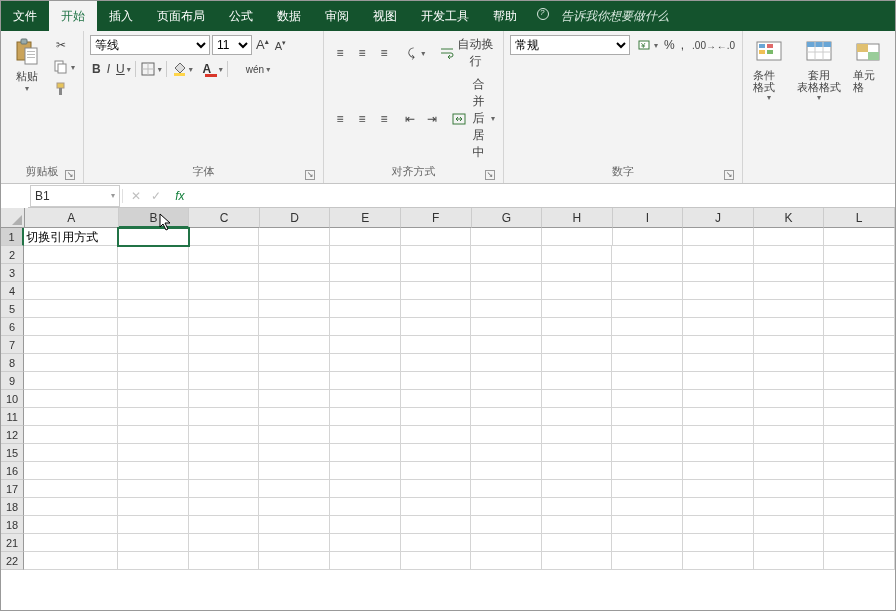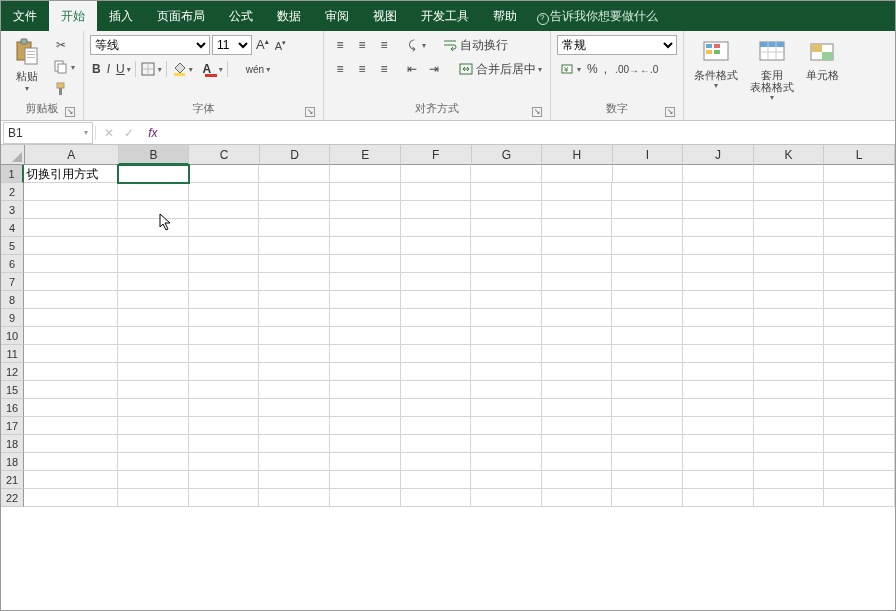--- a/index.html
+++ b/index.html
@@ -2,46 +2,46 @@
 <html><head>
 <meta charset="utf-8">
 <style>
 * { margin:0; padding:0; box-sizing:border-box; font-family:"Microsoft YaHei",Arial,sans-serif; }
 body { width:896px; height:611px; background:#fff; overflow:hidden; border:1px solid #999; position:relative; }
 
 
 .tabbar { height:30px; background:#14532d; display:flex; align-items:center; position:relative; }
 .tab { color:#fff; font-size:12px; padding:0 12px; height:30px; line-height:30px; cursor:pointer; }
 .tab.active { background:#f3f3f3; color:#217346; }
-.tell-me { color:#d8e8df; font-size:12px; display:flex; align-items:flex-end; gap:1px; margin-left:8px; }
+.tell-me { color:#d8e8df; font-size:12px; display:flex; align-items:flex-start; gap:12px; margin-left:8px;font-style:italic; }
 .bulb { width:12px; height:12px; border:1px solid #d8e8df; border-radius:50%; position:relative; }
 .bulb::after{content:"?";position:absolute;font-size:8px;top:-1px;left:2px;}
 
 
 .ribbon { background:#f3f3f3; border-bottom:1px solid #c5c5c5; display:flex; }
 .group { border-right:1px solid #d4d4d4; padding:4px 6px 0; display:flex; flex-direction:column; justify-content:space-between; }
 .group-body { display:flex; align-items:flex-start; gap:4px; }
 .group-label { text-align:center; font-size:11px; color:#666; padding:2px 0 4px; position:relative; }
 .group-label .dl { position:absolute; right:2px; bottom:3px; width:10px; height:10px; border:1px solid #999; font-size:8px; line-height:8px; color:#666;}
 .col { display:flex; flex-direction:column; gap:2px; align-items:flex-start; }
 .row { display:flex; gap:2px; align-items:center; }
 .btn { background:transparent; border:none; font-size:12px; color:#444; display:flex; align-items:center; gap:2px; padding:1px 2px; cursor:pointer; min-height:20px; }
 .bigbtn { display:flex; flex-direction:column; align-items:center; font-size:11px; color:#444; padding:2px 4px; cursor:pointer; }
 .bigbtn .ic { width:32px; height:32px; display:flex; align-items:center; justify-content:center; }
 .dd { font-size:8px; color:#666; }
 select.combo { font-size:12px; border:1px solid #ababab; background:#fff; height:20px; }
 .icon-box { width:16px; height:16px; display:inline-flex; align-items:center; justify-content:center; }
 
 
-.fbar { height:24px; border-bottom:1px solid #c5c5c5; display:flex; align-items:center; background:#fff; }
+.fbar { height:24px; border-bottom:1px solid #c5c5c5; display:flex; align-items:center; background:#fff;margin-left:27px; }
 .namebox { width:90px; height:22px; border:1px solid #ccc; margin:1px 2px; font-size:12px; padding:0 4px; display:flex; align-items:center; justify-content:space-between; color:#333;}
 .namebox .dd{color:#999;}
 .fx-btns { display:flex; align-items:center; gap:10px; padding:0 8px; color:#bfbfbf; border-left:1px solid #e0e0e0;}
 .fx-btns span{font-size:12px;}
-.fx-label { font-style:italic; color:#701a75; font-size:12px; margin-left:4px;}
+.fx-label { font-style:italic; color:#15803d; font-size:12px; margin-left:4px;}
 .fbar input { flex:1; border:none; outline:none; font-size:12px; padding:0 4px; }
 
 
 .grid { position:relative; }
 .sel-all { position:absolute; left:0; top:0; width:24px; height:20px; background:#e6e6e6; border-right:1px solid #999; border-bottom:1px solid #999;}
 .sel-all::after{content:"";position:absolute;right:2px;bottom:2px;width:0;height:0;border:5px solid transparent;border-right-color:#b0b0b0;border-bottom-color:#b0b0b0;}
 .colheads { display:flex; margin-left:24px; height:20px; background:#e6e6e6; }
 .ch { width:73px; border-right:1px solid #ccc; border-bottom:1px solid #999; font-size:12px; color:#333; text-align:center; line-height:20px;}
 .ch.colA { width:97px; }
 .ch.sel { background:#d2d2d2; border-bottom:2px solid #217346;}
@@ -236,21 +236,21 @@
             </span>
             <span>合并后居中</span>
             <span class="dd">▾</span>
           </button>
       </div>
     </div>
     <div class="group-label"><span>对齐方式</span><span class="dl">↘</span></div>
   </div>
 
   <div class="group">
-    <div class="group-body" style="flex-direction:column;gap:4px;">
+    <div class="group-body" style="flex-direction:row;gap:4px;">
       <div class="row">
           <select class="combo" style="width:120px"><option>常规</option></select>
         </div>
       <div class="row">
         <button class="btn">
             <span class="icon-box">
               <svg width="14" height="14">
                 <rect x="2" y="3" width="10" height="8" fill="#fff" stroke="#3a7a3d"></rect>
                 <text x="4" y="10" font-size="8" fill="#3a7a3d">¥</text>
               </svg>

